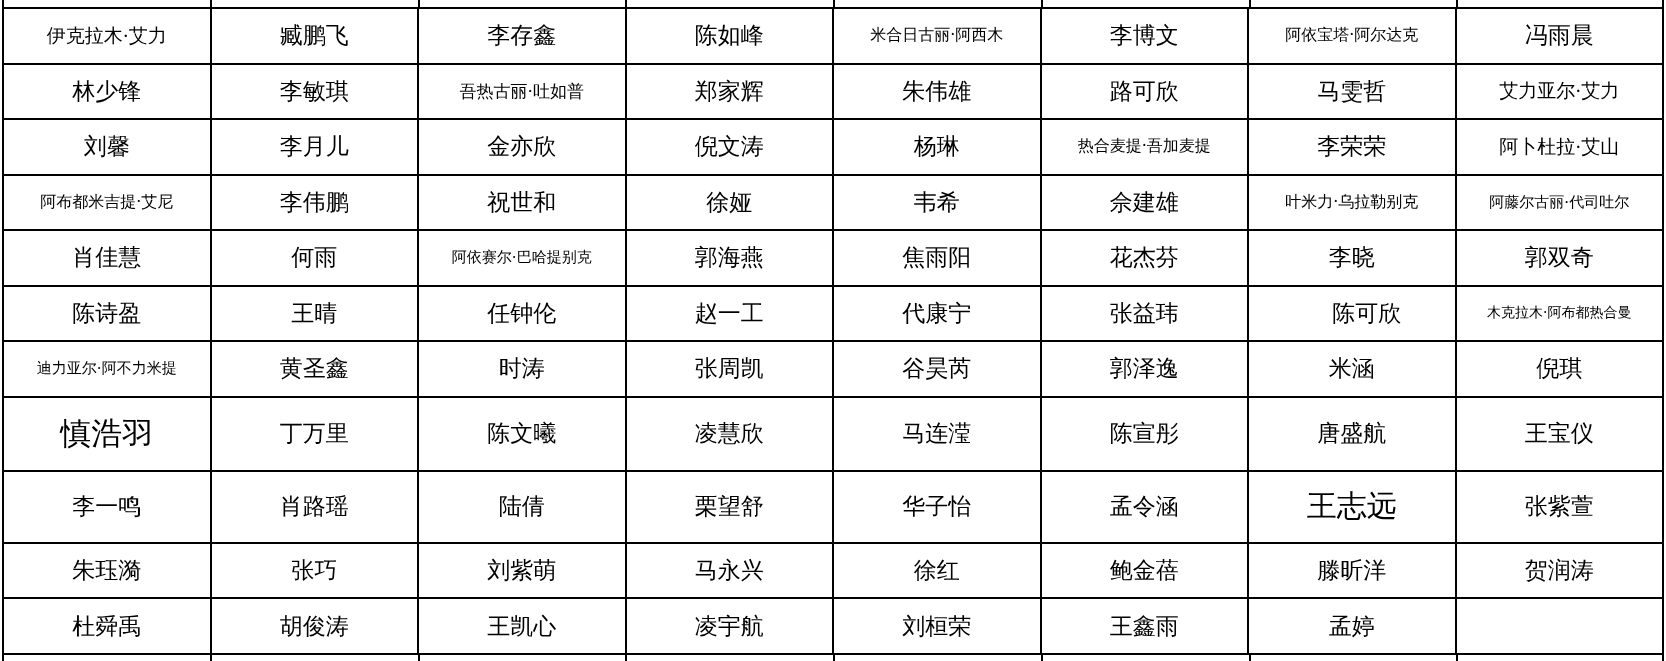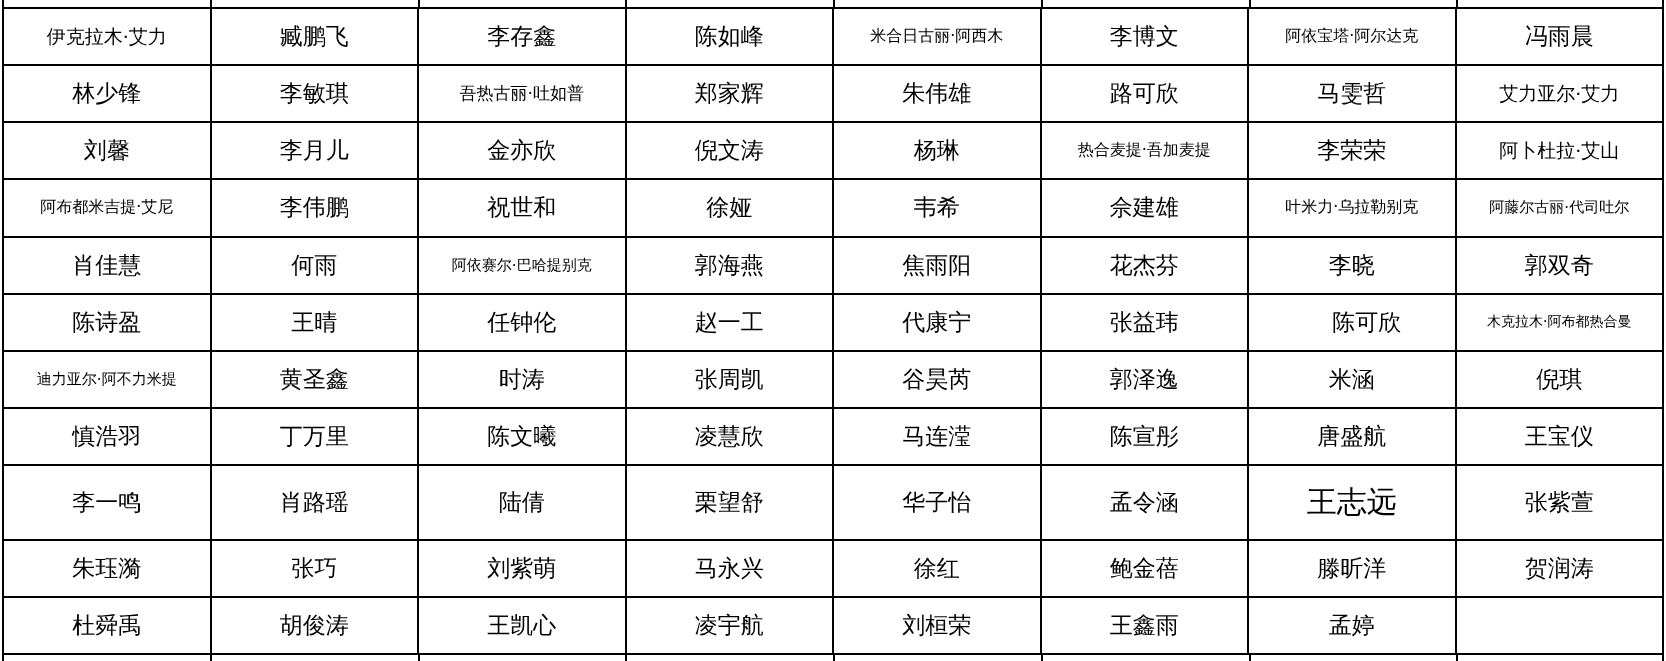--- a/index.html
+++ b/index.html
@@ -113,21 +113,21 @@
           <td style="font-size: 15px;">迪力亚尔·阿不力米提</td>
           <td style="font-size: 23px;">黄圣鑫</td>
           <td style="font-size: 23px;">时涛</td>
           <td style="font-size: 23px;">张周凯</td>
           <td style="font-size: 23px;">谷昊芮</td>
           <td style="font-size: 23px;">郭泽逸</td>
           <td style="font-size: 23px;">米涵</td>
           <td style="font-size: 23px;">倪琪</td>
         </tr>
         <tr>
-          <td style="font-size: 23px;">慎浩羽</td>
+          <td style="font-size: 31px;">慎浩羽</td>
           <td style="font-size: 23px;">丁万里</td>
           <td style="font-size: 23px;">陈文曦</td>
           <td style="font-size: 23px;">凌慧欣</td>
           <td style="font-size: 23px;">马连滢</td>
           <td style="font-size: 23px;">陈宣彤</td>
           <td style="font-size: 23px;">唐盛航</td>
           <td style="font-size: 23px;">王宝仪</td>
         </tr>
         <tr>
           <td style="font-size: 23px;">李一鸣</td>

